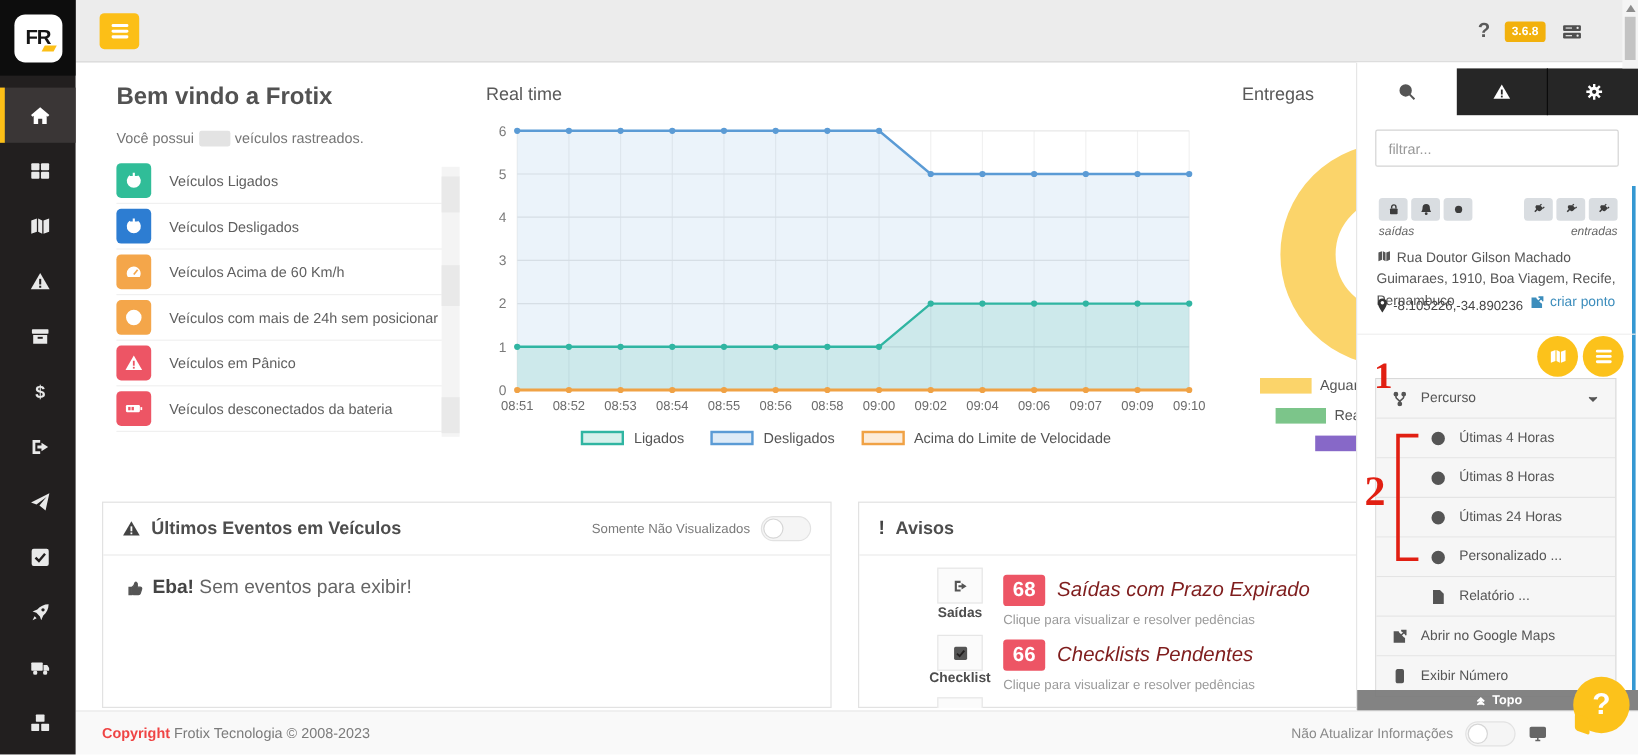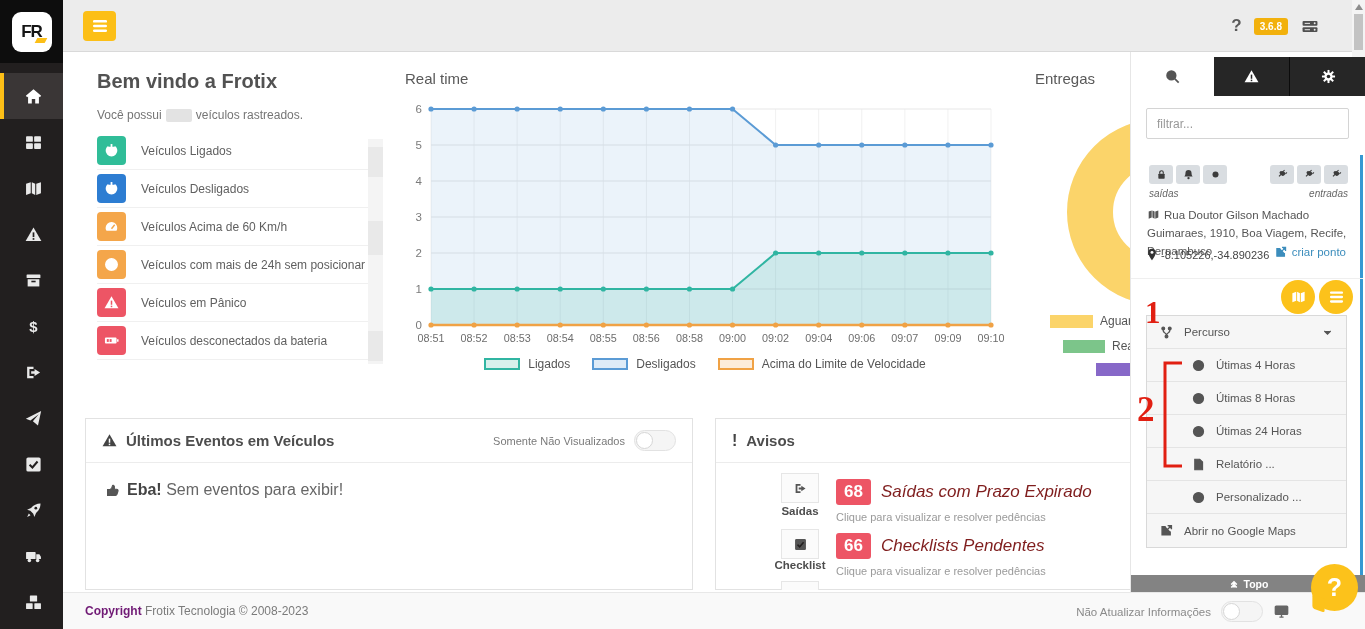--- a/index.html
+++ b/index.html
@@ -131,21 +131,21 @@
   #ann2 { left:1137px; top:392px; font-size:35px; }
   #ann-svg { position:absolute; left:1135px; top:285px; z-index:20; }
 
   
   #helpbub { position:absolute; left:1311px; top:564px; width:47px; height:47px; border-radius:50%; background:#fcc21b; z-index:30; display:flex; align-items:center; justify-content:center; color:#fff; font-size:25px; font-weight:bold; cursor:pointer; }
   #helpbub::after { content:""; position:absolute; left:1px; bottom:1px; width:13px; height:13px; background:#fcc21b; transform:rotate(20deg) skewX(20deg); border-radius:2px; }
 
   
   #footer { position:absolute; left:63px; top:592px; width:1302px; height:37px; background:#f9f9f9; border-top:1px solid #e8e8e8; z-index:5; }
   .foot-left { position:absolute; left:22px; top:11px; font-size:12px; color:#7b7b7b; }
-  .foot-left b { color:#701a75; }
+  .foot-left b { color:#ef4444; }
   .foot-right { position:absolute; right:75px; top:8px; display:flex; align-items:center; gap:10px; font-size:11.5px; color:#8a8a8a; }
   .foot-right .icon { width:17px; height:15px; color:#666; }
 </style>
 </head>
 <body>
 
 <div id="app">
 
   <aside id="leftnav">
     <div id="logo">
@@ -751,45 +751,54 @@
             <span class="icon">
               <svg viewBox="0 0 16 16" fill="none" stroke="currentColor" stroke-width="1.6">
                 <circle cx="8" cy="8" r="6.1"></circle>
                 <path d="M8 4.4V8l2.7 1.9"></path>
               </svg>
             </span>
             <span>Útimas 24 Horas</span>
           </div>
           <div class="sb-mi indent">
             <span class="icon">
+              <svg viewBox="0 0 16 16" fill="none" stroke="currentColor" stroke-width="1.6">
+                <circle cx="8" cy="8" r="6.1"></circle>
+                <path d="M8 4.4V8l2.7 1.9"></path>
+              </svg>
+            </span>
+            <span>Personalizado ...</span>
+          </div>
+          <div class="sb-mi indent">
+            <span class="icon">
               <svg viewBox="0 0 16 16" fill="none" stroke="currentColor" stroke-width="1.4">
                 <path d="M3.4 1.5h6.1L13 4.9v9.6H3.4Z"></path>
                 <path d="M9.2 1.8V5.2h3.6"></path>
                 <path d="M5.4 8.2h5.2M5.4 10.8h5.2"></path>
               </svg>
             </span>
             <span>Relatório ...</span>
           </div>
-          <div class="sb-mi indent">
-            <span class="icon">
-              <svg viewBox="0 0 16 16" fill="none" stroke="currentColor" stroke-width="1.6">
-                <circle cx="8" cy="8" r="6.1"></circle>
-                <path d="M8 4.4V8l2.7 1.9"></path>
-              </svg>
-            </span>
-            <span>Personalizado ...</span>
-          </div>
           <div class="sb-mi">
             <span class="icon">
               <svg viewBox="0 0 16 16" fill="none" stroke="currentColor" stroke-width="1.6">
                 <path d="M12.6 9.2v4.3H2.5V3.4H7"></path>
                 <path d="M9.4 1.9h4.7v4.7M13.8 2.2 7.3 8.7"></path>
               </svg>
             </span>
             <span>Abrir no Google Maps</span>
+          </div>
+          <div class="sb-mi">
+            <span class="icon">
+              <svg viewBox="0 0 16 16" fill="none" stroke="currentColor" stroke-width="1.4">
+                <rect x="4.4" y="1.4" width="7.2" height="13.2" rx="1.3"></rect>
+                <line x1="7" y1="12.4" x2="9" y2="12.4"></line>
+              </svg>
+            </span>
+            <span>Exibir Número</span>
           </div>
         </div>
     </div>
     <div class="sb-topo">
       <span class="icon">
           <svg viewBox="0 0 16 16" fill="none" stroke="currentColor" stroke-width="2">
             <path d="M3.4 8.8 8 4.2l4.6 4.6M3.4 13.4 8 8.8l4.6 4.6"></path>
           </svg>
         </span>
       <span>Topo</span>

